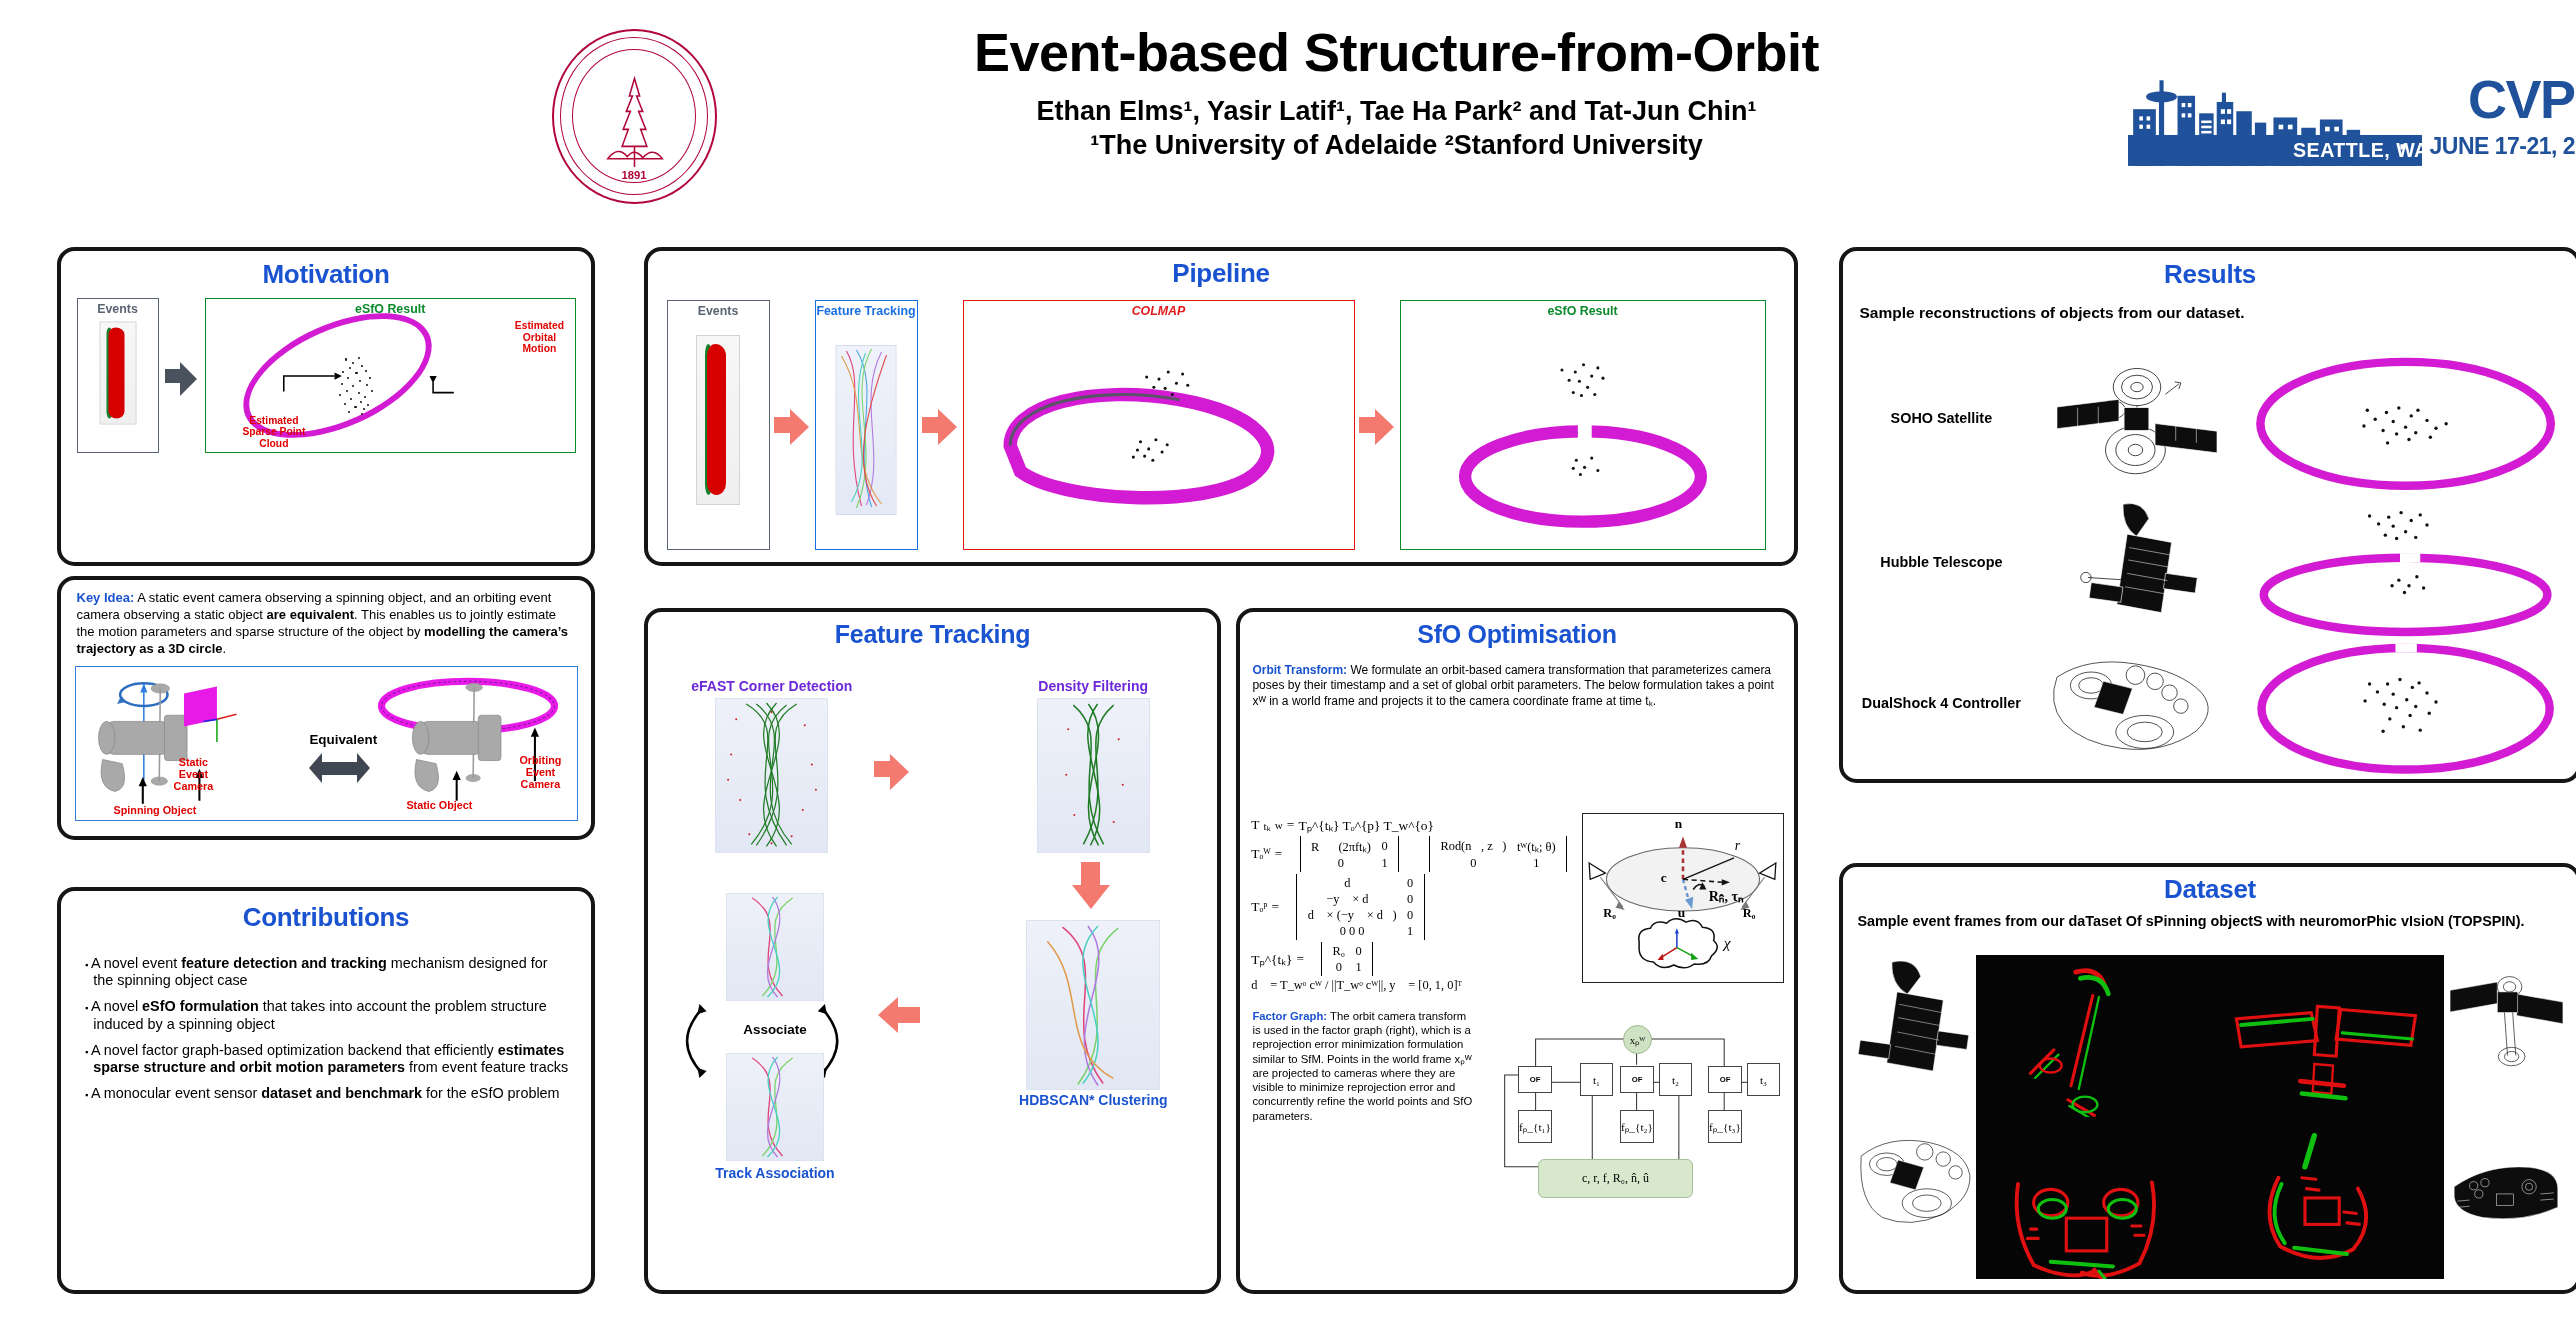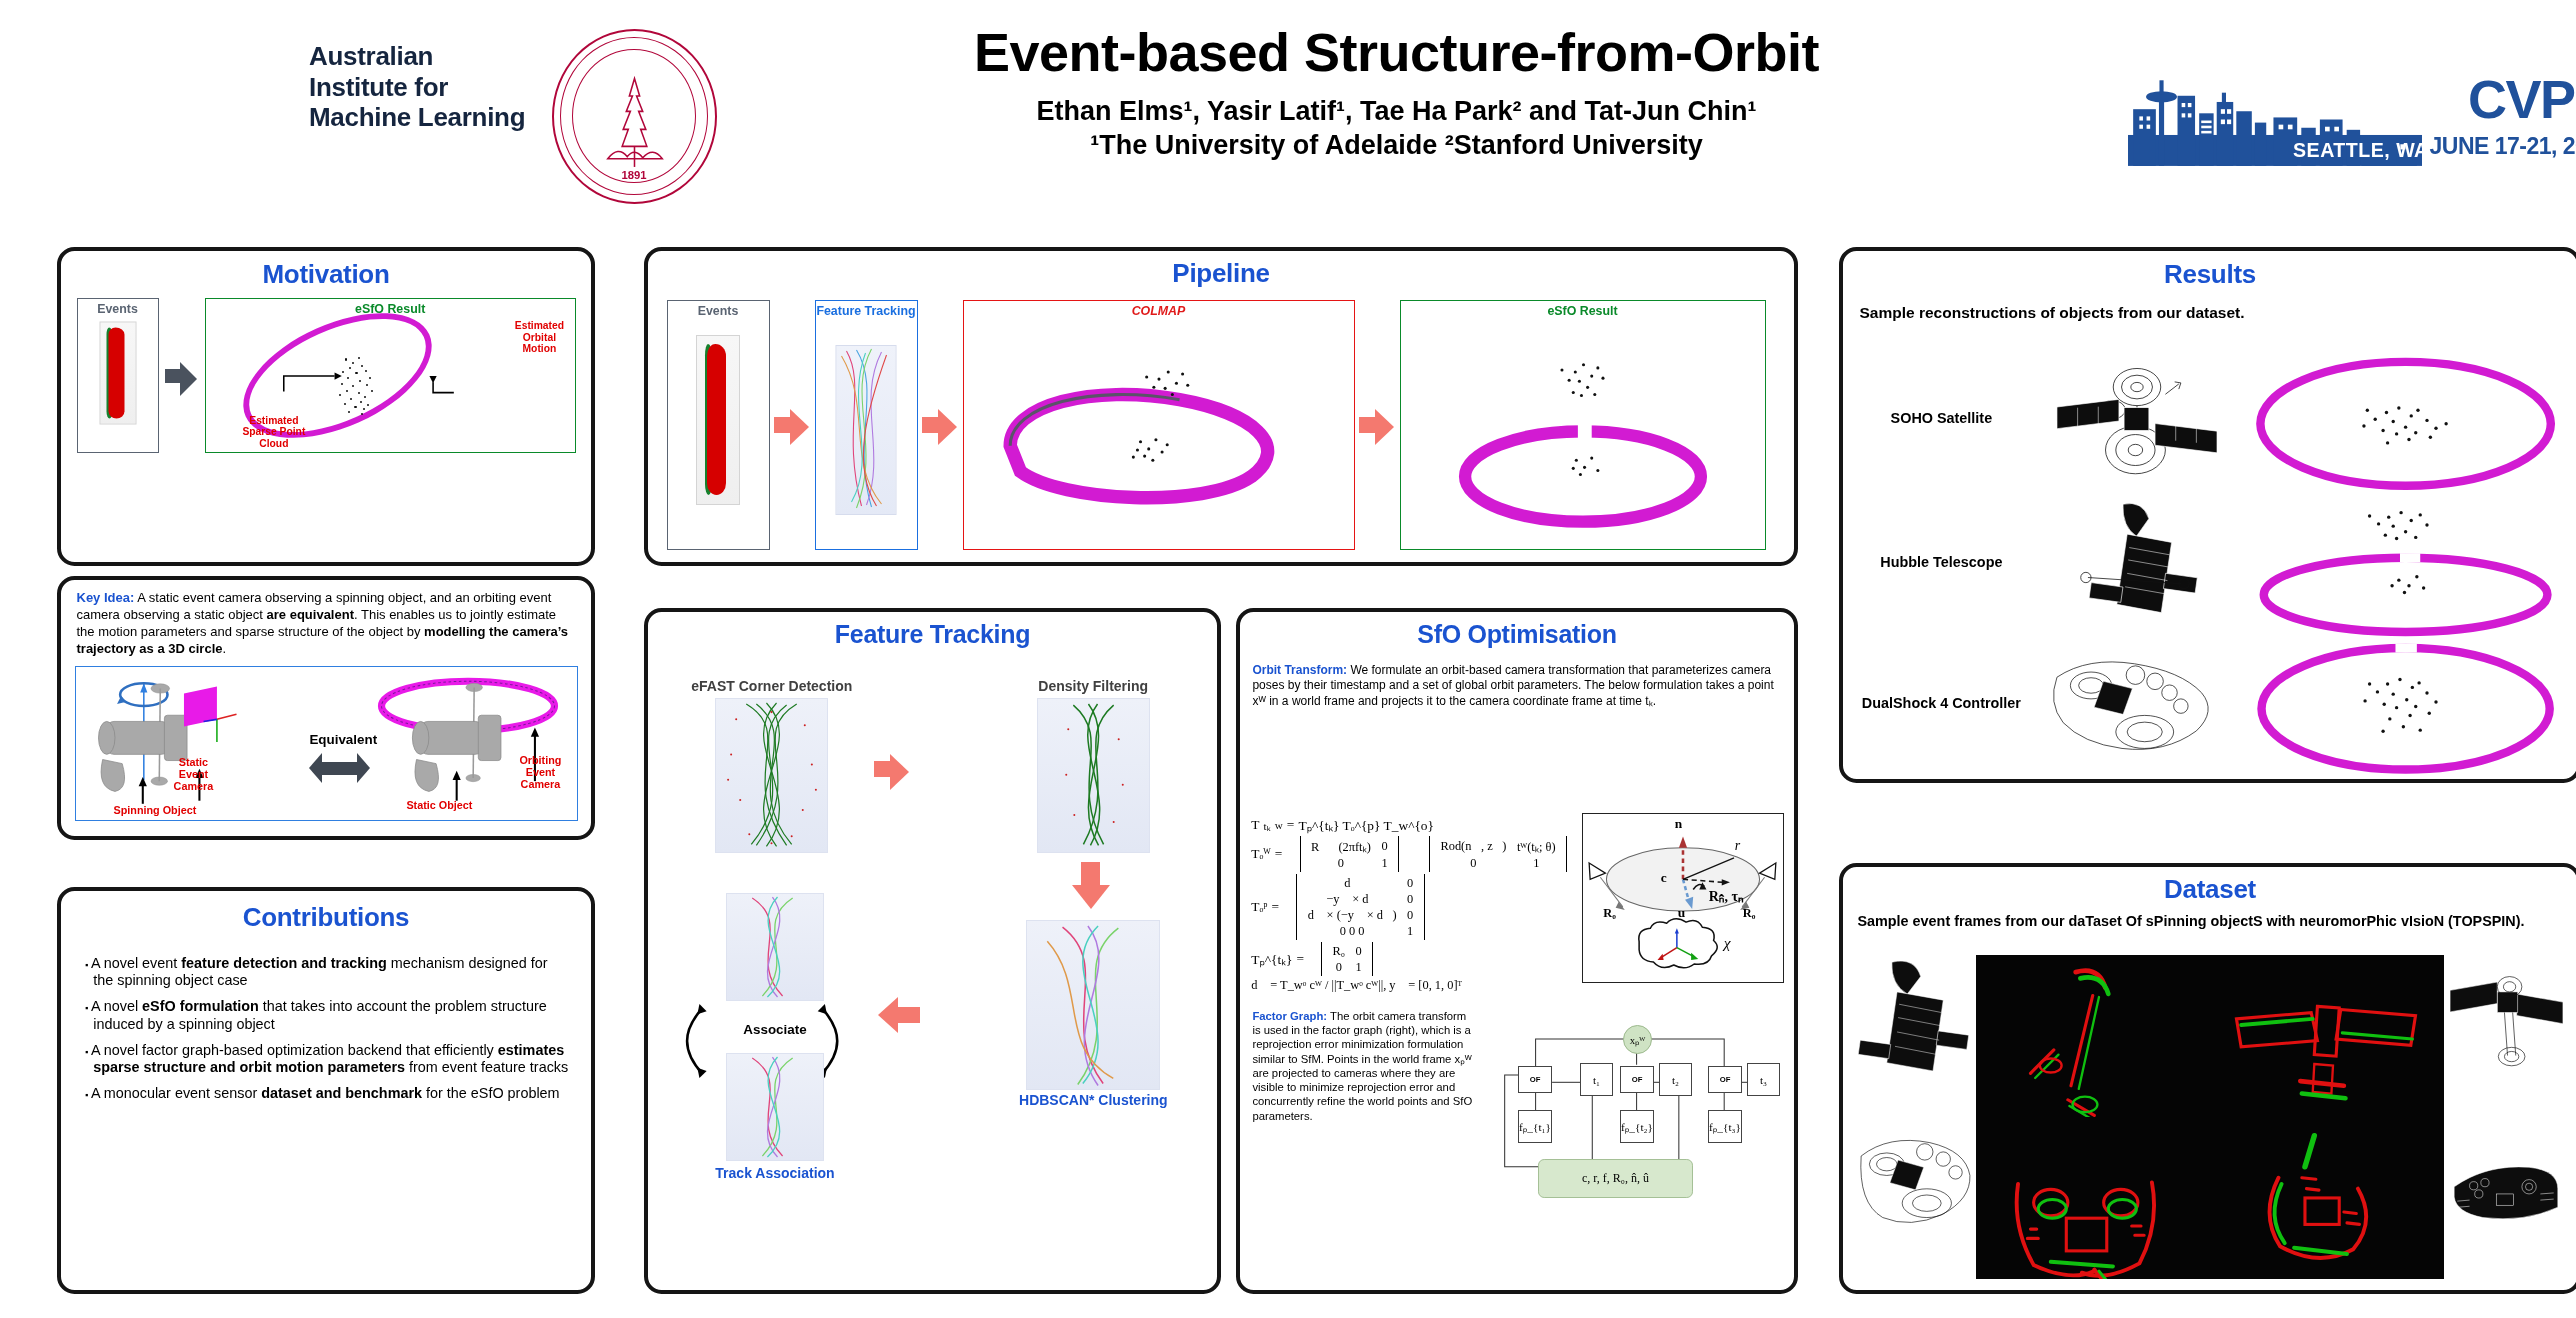--- a/index.html
+++ b/index.html
@@ -143,21 +143,21 @@
 
   .track-box { position:absolute; left:50%; top:52%; transform:translate(-50%,-50%);
       width:61px; height:139px; background:linear-gradient(180deg,#eff2fa,#e4e9f6);
       border:0.5px solid #d6dced; overflow:hidden; }
   .track-box svg { position:absolute; inset:0; }
 
   
   #panel-featuretrack .panel-title { font-size:25px; margin-top:8.2px; }
   .ft-grid { position:absolute; left:15.5px; right:15.5px; top:46px; bottom:12.4px; }
   .ft-cell { position:absolute; text-align:center; }
-  .ft-head { color:#404040; font-weight:bold; font-size:14px; line-height:1.1; }
+  .ft-head { color:#6d28d9; font-weight:bold; font-size:14px; line-height:1.1; }
   .ft-img { margin:4.1px auto 0; border:0.5px solid #dde2f0;
       background:linear-gradient(180deg,#eef1f9,#e2e7f4); position:relative; overflow:hidden; }
   .ft-foot { color:#1a53d0; font-weight:bold; font-size:14px; line-height:1.1; margin-top:3.1px; }
   .assoc-label { position:absolute; font-weight:bold; font-size:13.4px; color:#000; }
 
   
   #panel-sfo .panel-title { font-size:25px; margin-top:8.2px; }
   .sfo-text { margin:13.4px 11.3px 0 12.4px; font-size:12px; line-height:1.30; }
   .eq-wrap { position:absolute; left:11.3px; top:204px; width:330px; }
   .eq-line { font-family:"Liberation Serif", serif; font-size:13.4px; color:#000;
@@ -201,21 +201,20 @@
   .model-ph { position:relative; width:100%; height:100%; }
 </style>
 </head>
 <body>
 
 <div id="poster">
 
   <div class="header">
 
 
-    <div class="logo-aiml">Australian Institute for Machine Learning</div>
 
     <div class="logo-stanford">
       <div class="stanford-seal">
         <div class="seal-ring"></div>
         <div class="seal-ring2"></div>
         <div class="seal-ring3"></div>
         <svg viewBox="0 0 320 340" width="165" height="175" style="position:absolute;inset:0;">
           <path d="M160 96 L150 130 L156 130 L144 160 L152 160 L138 195 L148 195 L136 228 L184 228 L172 195 L182 195 L168 160 L176 160 L164 130 L170 130 Z" fill="none" stroke="#b1063a" stroke-width="3"></path>
           <path d="M108 252 Q128 226 146 248 Q160 230 176 250 Q196 228 214 252 Z" fill="none" stroke="#b1063a" stroke-width="3"></path>
           <line x1="160" y1="228" x2="160" y2="268" stroke="#b1063a" stroke-width="3"></line>

